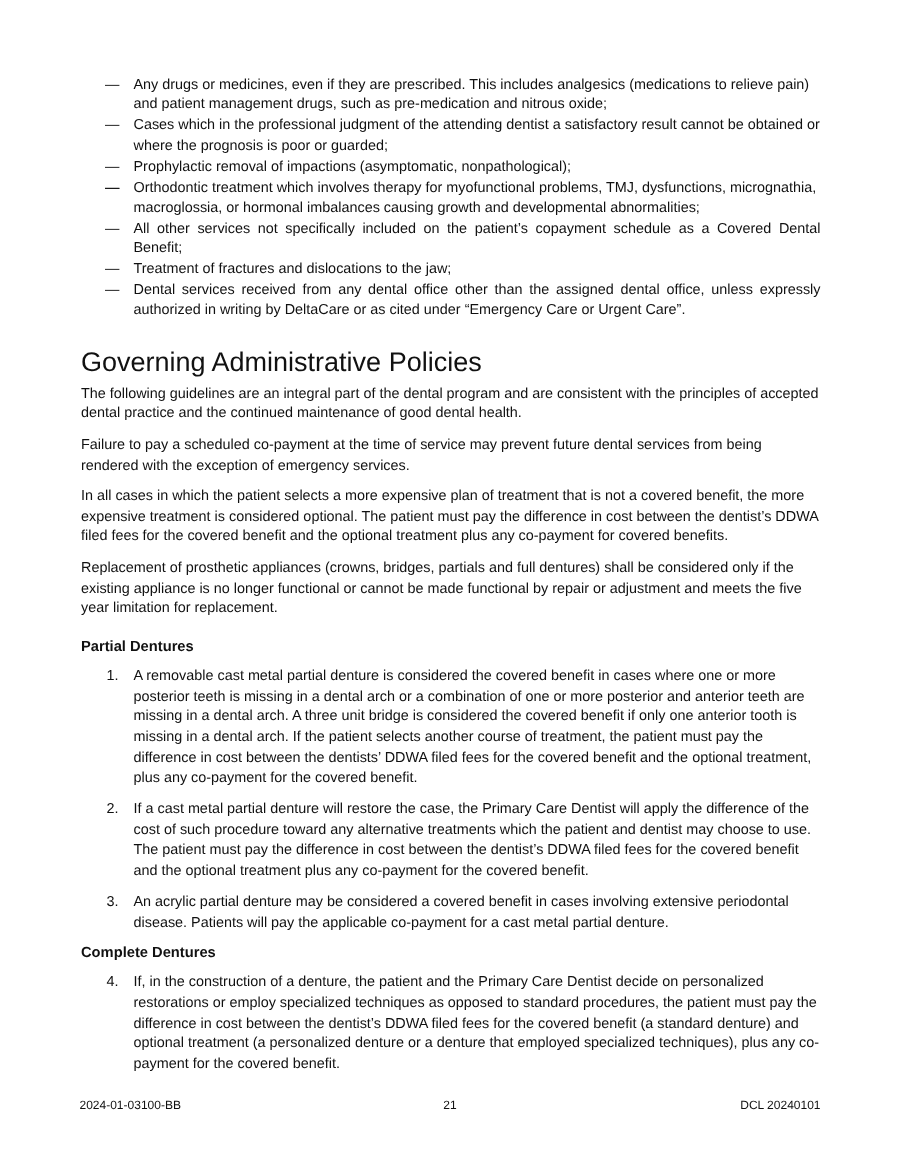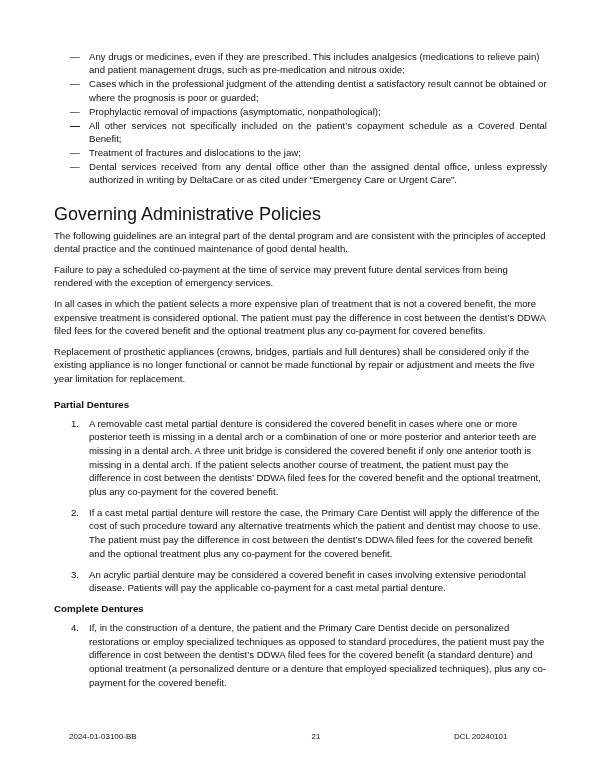--- a/index.html
+++ b/index.html
@@ -13,37 +13,37 @@
     .dash-item { position: relative; padding-left: 35px; font-size: 9.6px; line-height: 13.4px; margin-bottom: 0.5px; }
     .dash-item .dash { position: absolute; left: 16px; top: 0; }
     .dash-item.justify .txt { text-align: justify; display: block; }
     h2 { font-size: 18px; font-weight: normal; margin: 19px 0 7px 0; line-height: 16px; }
     p { font-size: 9.6px; line-height: 13.6px; margin: 0 0 7px 0; }
     h3 { font-size: 9.8px; font-weight: bold; margin: 0 0 6px 0; line-height: 13px; }
     h3.first { margin-top: 12px; }
     .num-list { margin: 0; padding: 0; list-style: none; }
     .num-item { position: relative; padding-left: 35px; font-size: 9.6px; line-height: 13.7px; margin-bottom: 7px; }
     .num-item .num { position: absolute; left: 17px; top: 0; }
-    .footer { position: absolute; top: 732px; left: 57px; width: 494px; font-size: 8px; display: flex; justify-content: space-between; padding-left: 12px; }
+    .footer { position: absolute; top: 732px; left: 41px; width: 494px; font-size: 8px; display: flex; justify-content: space-between; padding-left: 12px; }
     .footer span { flex: 1; }
     .footer .center { text-align: center; }
-    .footer .right { text-align: center; }
+    .footer .right { text-align: right; }
   </style>
 </head>
 <body>
 
 <div class="page">
   <div class="content">
 
     <ul class="dash-list">
       <li class="dash-item"><span class="dash">—</span><span class="txt">Any drugs or medicines, even if they are prescribed. This includes analgesics (medications to relieve pain) and patient management drugs, such as pre-medication and nitrous oxide;</span></li>
       <li class="dash-item"><span class="dash">—</span><span class="txt">Cases which in the professional judgment of the attending dentist a satisfactory result cannot be obtained or where the prognosis is poor or guarded;</span></li>
       <li class="dash-item"><span class="dash">—</span><span class="txt">Prophylactic removal of impactions (asymptomatic, nonpathological);</span></li>
       <li class="dash-item"><span class="dash">—</span></li>
-      <li class="dash-item"><span class="dash">—</span></li>
+      <li class="dash-item"><span class="dash">—</span><span class="txt">Orthodontic treatment which involves therapy for myofunctional problems, TMJ, dysfunctions, micrognathia, macroglossia, or hormonal imbalances causing growth and developmental abnormalities;</span></li>
       <li class="dash-item justify">
           <span class="dash">—</span>
           <span class="txt">All other services not specifically included on the patient’s copayment schedule as a Covered Dental Benefit;</span>
         </li>
       <li class="dash-item"><span class="dash">—</span><span class="txt">Treatment of fractures and dislocations to the jaw;</span></li>
       <li class="dash-item justify">
           <span class="dash">—</span>
           <span class="txt">Dental services received from any dental office other than the assigned dental office, unless expressly authorized in writing by DeltaCare or as cited under “Emergency Care or Urgent Care”.</span>
         </li>
     </ul>

